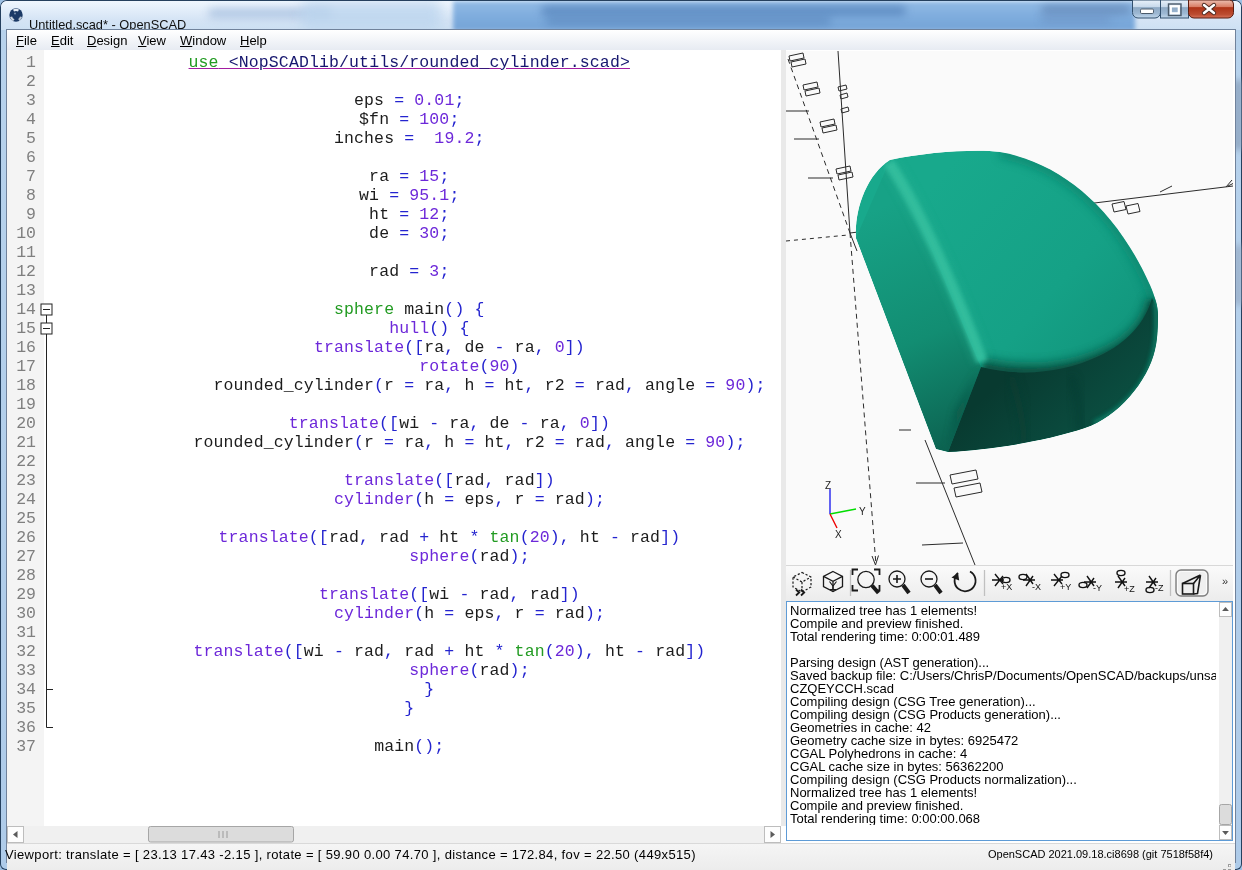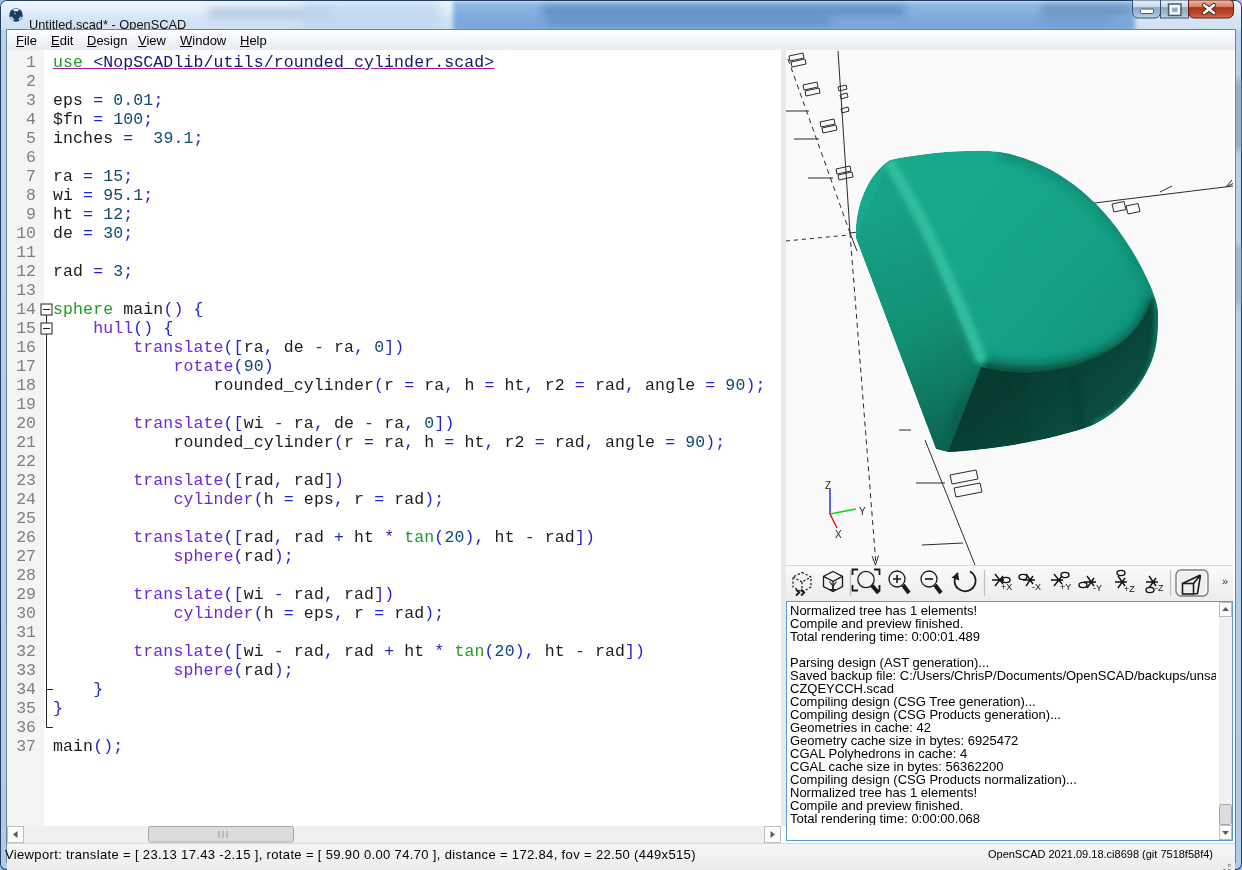--- a/index.html
+++ b/index.html
@@ -20,25 +20,25 @@
   box-shadow:0 0 0 1px #70829b;}
 #menubar{position:absolute;left:7px;top:30px;width:1228px;height:20px;
   background:linear-gradient(180deg,#ffffff,#eef1f6 70%,#e7ebf2);font-size:13px;color:#000;}
 #menubar span{position:absolute;top:3px;text-align:right;}
 
 #editor{position:absolute;left:7px;top:50px;width:774px;height:776px;background:#ffffff;overflow:hidden;}
 #nummargin{position:absolute;left:7px;top:50px;width:37px;height:776px;background:#f4f4f4;}
 #nums{position:absolute;left:7px;top:53px;width:29px;font-family:"Liberation Mono",monospace;
   font-size:16.5px;line-height:19px;color:#7f7f7f;text-align:right;white-space:pre;}
 #code{position:absolute;left:53px;top:53px;font-family:"Liberation Mono",monospace;
-  font-size:16.5px;line-height:19px;color:#1c1c1c;white-space:pre;letter-spacing:0.13px;}
+  font-size:16.5px;line-height:19px;color:#1c1c1c;white-space:pre;letter-spacing:0.13px;text-align:center;}
 #code .k{color:#229b22;}   
 #code .t{color:#6d28d9;}   
 #code .p{color:#2424cf;}   
-#code .n{color:#0c4a6e;}   
+#code .n{color:#6d28d9;}   
 #code .u{color:#16166e;text-decoration:underline;text-decoration-color:#a21ca2;}
 #code .ku{color:#229b22;text-decoration:underline;text-decoration-color:#a21ca2;}
 #foldsvg{position:absolute;left:40px;top:50px;}
 
 #splitter{position:absolute;left:781px;top:50px;width:5px;height:776px;background:#e9e9e9;}
 
 #viewport{position:absolute;left:786px;top:51px;width:447px;height:514px;background:#fafafa;}
 
 #toolbar{position:absolute;left:786px;top:565px;width:447px;height:36px;
   background:linear-gradient(180deg,#fafafa,#ececec);border-top:1px solid #d8d8d8;box-sizing:border-box;}
@@ -148,21 +148,21 @@
 32
 33
 34
 35
 36
 37</div>
 <div id="code"><span class="ku">use</span><span class="u"> &lt;NopSCADlib/utils/rounded_cylinder.scad&gt;</span>
 
 eps <span class="p">=</span> <span class="n">0.01</span><span class="p">;</span>
 $fn <span class="p">=</span> <span class="n">100</span><span class="p">;</span>
-inches <span class="p">=</span>  <span class="n">39.1</span><span class="p">;</span>
+inches <span class="p">=</span>  <span class="n">19.2</span><span class="p">;</span>
 
 ra <span class="p">=</span> <span class="n">15</span><span class="p">;</span>
 wi <span class="p">=</span> <span class="n">95.1</span><span class="p">;</span>
 ht <span class="p">=</span> <span class="n">12</span><span class="p">;</span>
 de <span class="p">=</span> <span class="n">30</span><span class="p">;</span>
 
 rad <span class="p">=</span> <span class="n">3</span><span class="p">;</span>
 
 <span class="k">sphere</span> main<span class="p">()</span> <span class="p">{</span>
     <span class="t">hull</span><span class="p">()</span> <span class="p">{</span>

